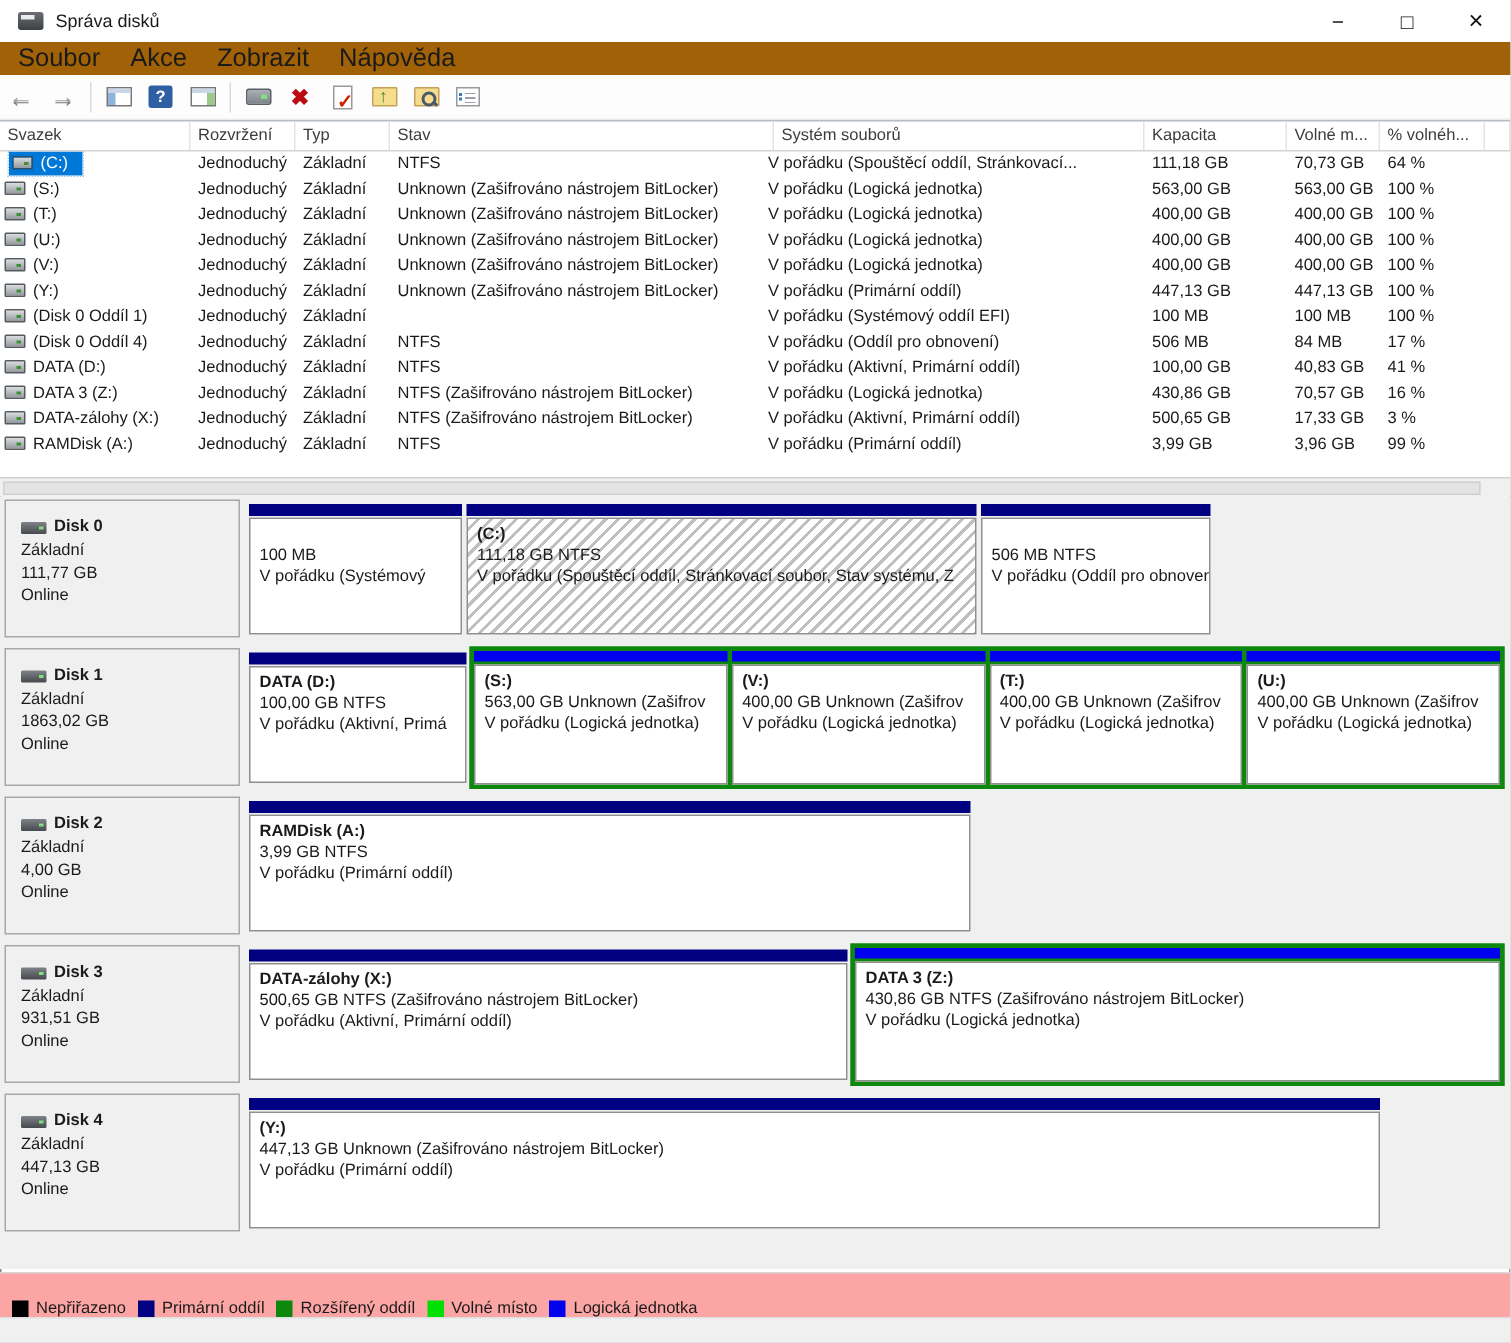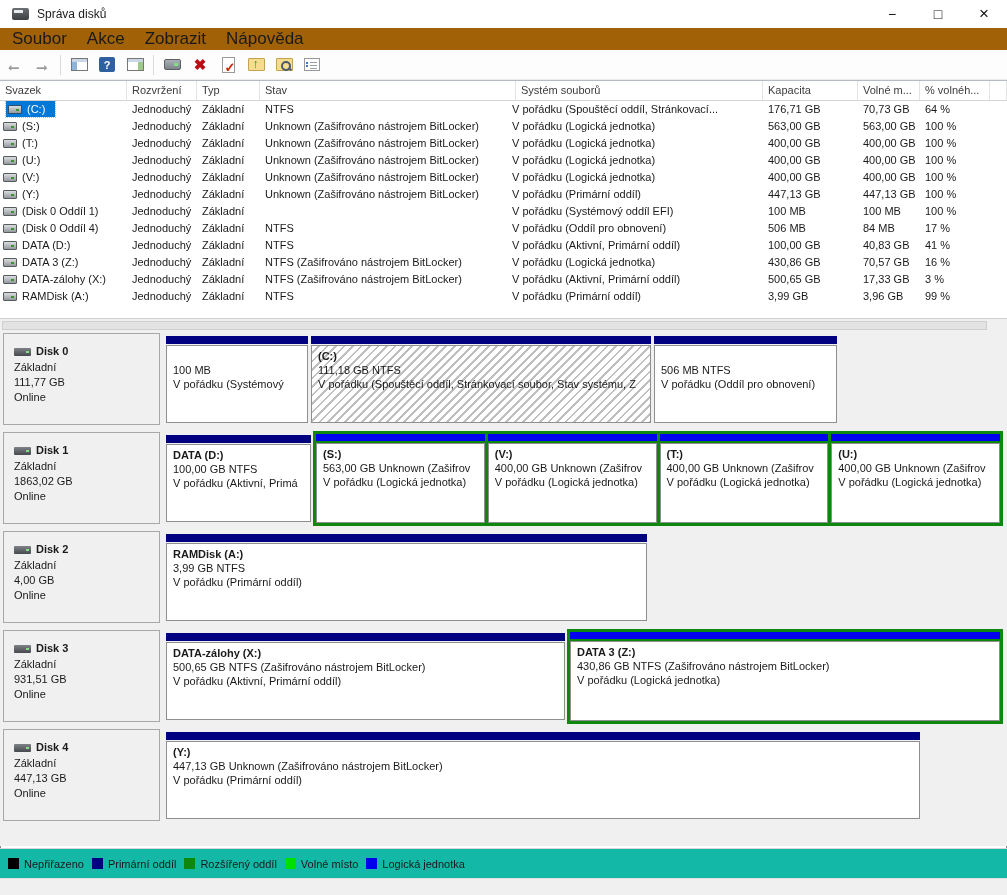--- a/index.html
+++ b/index.html
@@ -81,21 +81,21 @@
   .logical > .bar { background:#0000ee; height:7px; }
   .pbody { flex:1; background:#fff; border:1px solid #8f8f8f; overflow:hidden; padding:3px 6px 0 6px; font-size:11px; line-height:14px; }
   .pbody.hatch { background:#fff repeating-linear-gradient(135deg, rgba(255,255,255,0) 0 4px, #bfbfbf 4px 6px); }
   .plabel { font-weight:bold; min-height:14px; white-space:nowrap; }
   .pline { white-space:nowrap; }
   .ext { position:absolute; top:0; height:95px; background:#0d870d; border:3px solid #0d870d; display:flex; gap:3px; }
   .ext .part { position:relative; flex:1; height:auto; }
   .ext .bar { margin-bottom:2px; }
 
   
-  .legendbar { position:absolute; left:0; top:848px; width:1007px; height:30px; background:#14b8a6; border-top:1px solid #d7d7d7; display:flex; align-items:center; font-size:11px; }
+  .legendbar { position:absolute; left:0; top:848px; width:1007px; height:30px; background:#fca5a5; border-top:1px solid #d7d7d7; display:flex; align-items:flex-end; font-size:11px; }
   .leg-item { display:flex; align-items:center; margin-left:8px; }
   .leg-sq { width:11px; height:11px; margin-right:5px; display:inline-block; }
   .bottom-strip { position:absolute; left:0; top:878px; width:1007px; height:17px; background:#f0f0f0; border-top:1px solid #e0e0e0; }
 </style>
 </head>
 <body>
 
 <div class="frame"></div>
 
 <div class="titlebar">
@@ -165,21 +165,21 @@
     <div class="hc w-pct">% volnéh...</div>
     <div class="hc w-fill"></div>
   </div>
 
   <div class="trow">
     <div class="c w-vol"><span class="volhl"><span class="drive-ico"></span><span>(C:)</span></span></div>
     <div class="c w-lay">Jednoduchý</div>
     <div class="c w-typ">Základní</div>
     <div class="c w-fs">NTFS</div>
     <div class="c w-stav">V pořádku (Spouštěcí oddíl, Stránkovací...</div>
-    <div class="c w-kap">176,71 GB</div>
+    <div class="c w-kap">111,18 GB</div>
     <div class="c w-free">70,73 GB</div>
     <div class="c w-pct">64 %</div>
   </div>
   <div class="trow">
     <div class="c w-vol vol-plain"><span class="drive-ico"></span><span>(S:)</span></div>
     <div class="c w-lay">Jednoduchý</div>
     <div class="c w-typ">Základní</div>
     <div class="c w-fs">Unknown (Zašifrováno nástrojem BitLocker)</div>
     <div class="c w-stav">V pořádku (Logická jednotka)</div>
     <div class="c w-kap">563,00 GB</div>
@@ -314,21 +314,21 @@
         </div>
       </div>
       <div class="part primary" style="left:148px;width:340px;">
         <div class="bar"></div>
         <div class="pbody hatch">
           <div class="plabel">(C:)</div>
           <div class="pline">111,18 GB NTFS</div>
           <div class="pline">V pořádku (Spouštěcí oddíl, Stránkovací soubor, Stav systému, Z</div>
         </div>
       </div>
-      <div class="part primary" style="left:491px;width:183px;">
+      <div class="part primary" style="left:491px;width:153px;">
         <div class="bar"></div>
         <div class="pbody">
           <div class="plabel"></div>
           <div class="pline">506 MB NTFS</div>
           <div class="pline">V pořádku (Oddíl pro obnovení)</div>
         </div>
       </div>
     </div>
   </div>
 

